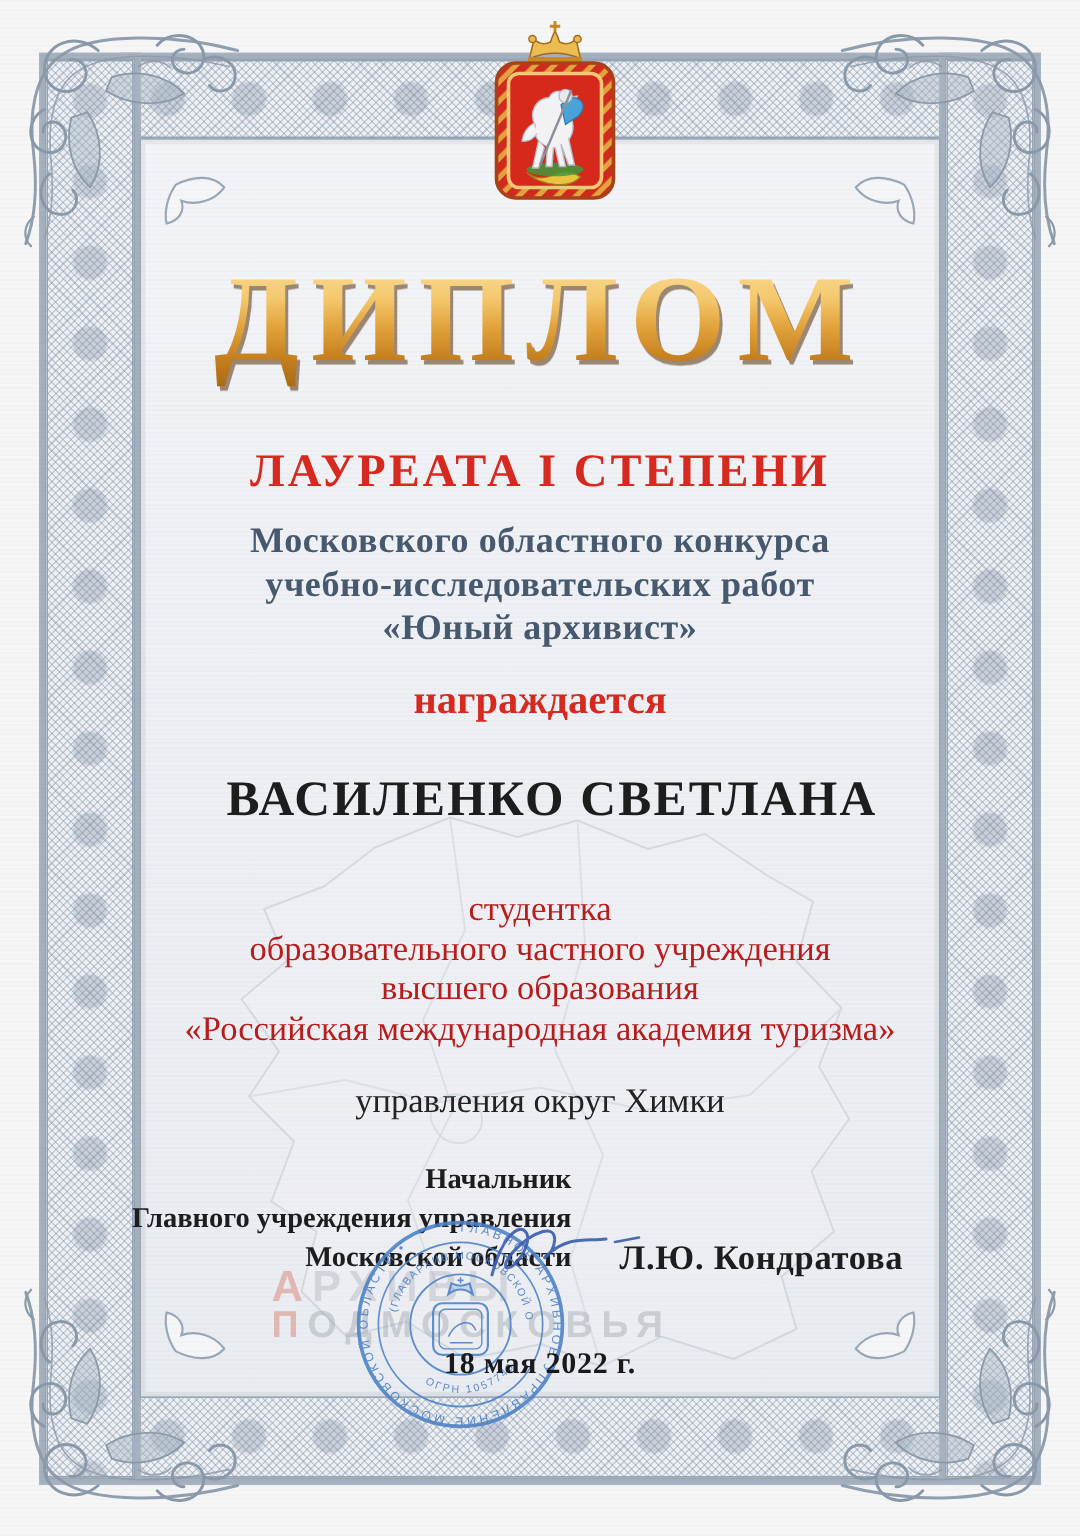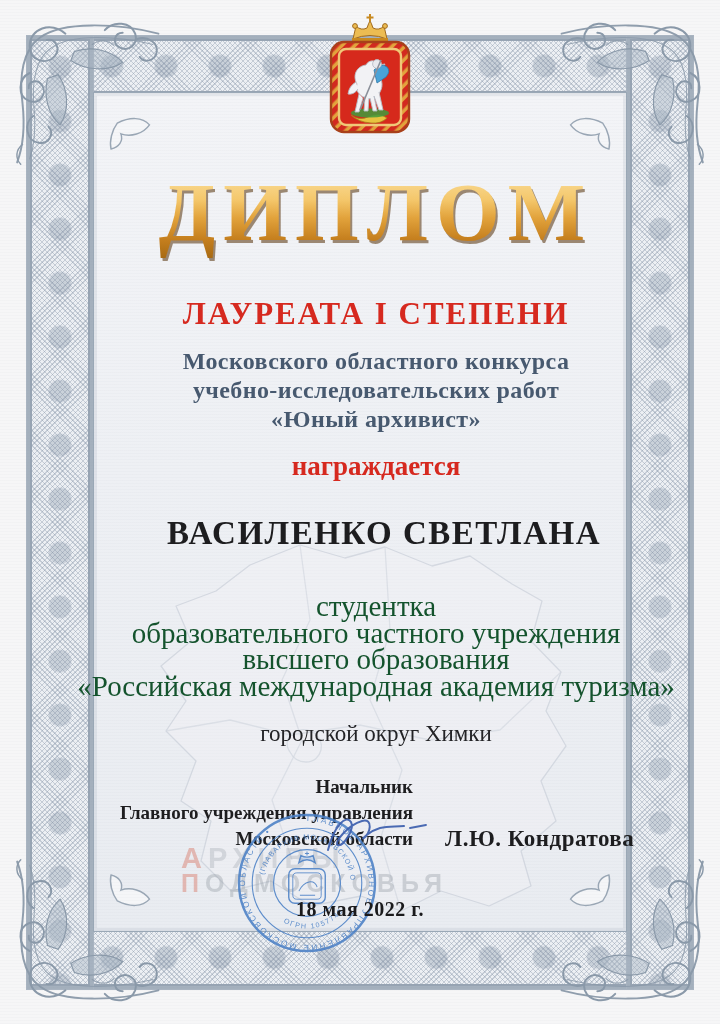--- a/index.html
+++ b/index.html
@@ -39,37 +39,37 @@
   
   .abs{position:absolute;left:0;right:0;text-align:center;}
   .title{top:166px;font-weight:700;font-size:82px;letter-spacing:8px;
     background:linear-gradient(180deg,#fce4a8 0%,#f4c76b 36%,#e2a33c 55%,#c57f1e 78%,#a56812 100%);
     -webkit-background-clip:text;background-clip:text;color:transparent;
     filter:drop-shadow(2px 3px 0 rgba(84,48,8,.55));}
   .award{top:296px;font-weight:700;font-size:31px;letter-spacing:2px;color:#d6291f;}
   .contest{top:347px;font-weight:700;font-size:24px;line-height:29px;color:#47596f;letter-spacing:.4px;}
   .awarded{top:451px;font-weight:700;font-size:27px;color:#d6291f;}
   .name{top:515px;font-weight:700;font-size:33px;letter-spacing:1.5px;color:#1d1d1f;padding-left:16px;}
-  .desc{top:593px;font-size:29px;line-height:26.6px;color:#14532d;}
+  .desc{top:593px;font-size:23px;line-height:26.6px;color:#b91c1c;}
   .city{top:721px;font-size:23px;color:#232326;}
   .official{position:absolute;left:88px;top:774px;text-align:right;font-weight:700;font-size:19px;line-height:26px;color:#1d1d1f;}
   .sig-name{position:absolute;left:413px;top:826px;font-weight:700;font-size:23px;color:#1d1d1f;letter-spacing:.5px;text-align:center;}
   .date{top:898px;font-weight:700;font-size:20px;color:#1a1a1c;letter-spacing:.5px;z-index:9;}
 
   
   .wm-line{position:absolute;left:181px;font-family:"Liberation Sans",sans-serif;font-weight:700;z-index:1;white-space:nowrap;}
   .wm1{top:842px;font-size:29px;letter-spacing:6px;color:rgba(150,156,166,.30);}
   .wm2{top:869px;font-size:25px;letter-spacing:6px;color:rgba(148,154,164,.38);}
   .wm-initial{color:rgba(214,110,90,.42);}
 
   .map-wm{position:absolute;left:140px;top:540px;z-index:1;opacity:.55;}
   .crest{position:absolute;left:327px;top:12px;z-index:6;}
   .stamp{position:absolute;left:236px;top:812px;z-index:6;opacity:.88;}
   .signature{position:absolute;left:322px;top:806px;z-index:8;}
-  .textlayer{z-index:4;margin-left:32px;}
+  .textlayer{z-index:4;}
 </style>
 </head>
 <body>
 
 <div class="page">
 
   <svg width="0" height="0" style="position:absolute">
     <defs>
       <symbol id="corner-ornament" viewBox="0 0 170 170">
         <g fill="none" stroke="#8a99a9" stroke-width="2.2" stroke-linecap="round">
@@ -163,21 +163,21 @@
     <div>«Юный архивист»</div>
   </div>
   <div class="abs awarded textlayer">награждается</div>
   <div class="abs name textlayer">ВАСИЛЕНКО СВЕТЛАНА</div>
   <div class="abs desc textlayer">
     <div>студентка</div>
     <div>образовательного частного учреждения</div>
     <div>высшего образования</div>
     <div>«Российская международная академия туризма»</div>
   </div>
-  <div class="abs city textlayer">городской округ Химки</div>
+  <div class="abs city textlayer">управления округ Химки</div>
 
   <div class="official textlayer">
     <div>Начальник</div>
     <div>Главного учреждения управления</div>
     <div>Московской области</div>
   </div>
   <div class="sig-name textlayer">Л.Ю. Кондратова</div>
   <div class="abs date">18 мая 2022 г.</div>
 
   <svg class="stamp" width="142" height="142" viewBox="0 0 140 140">

